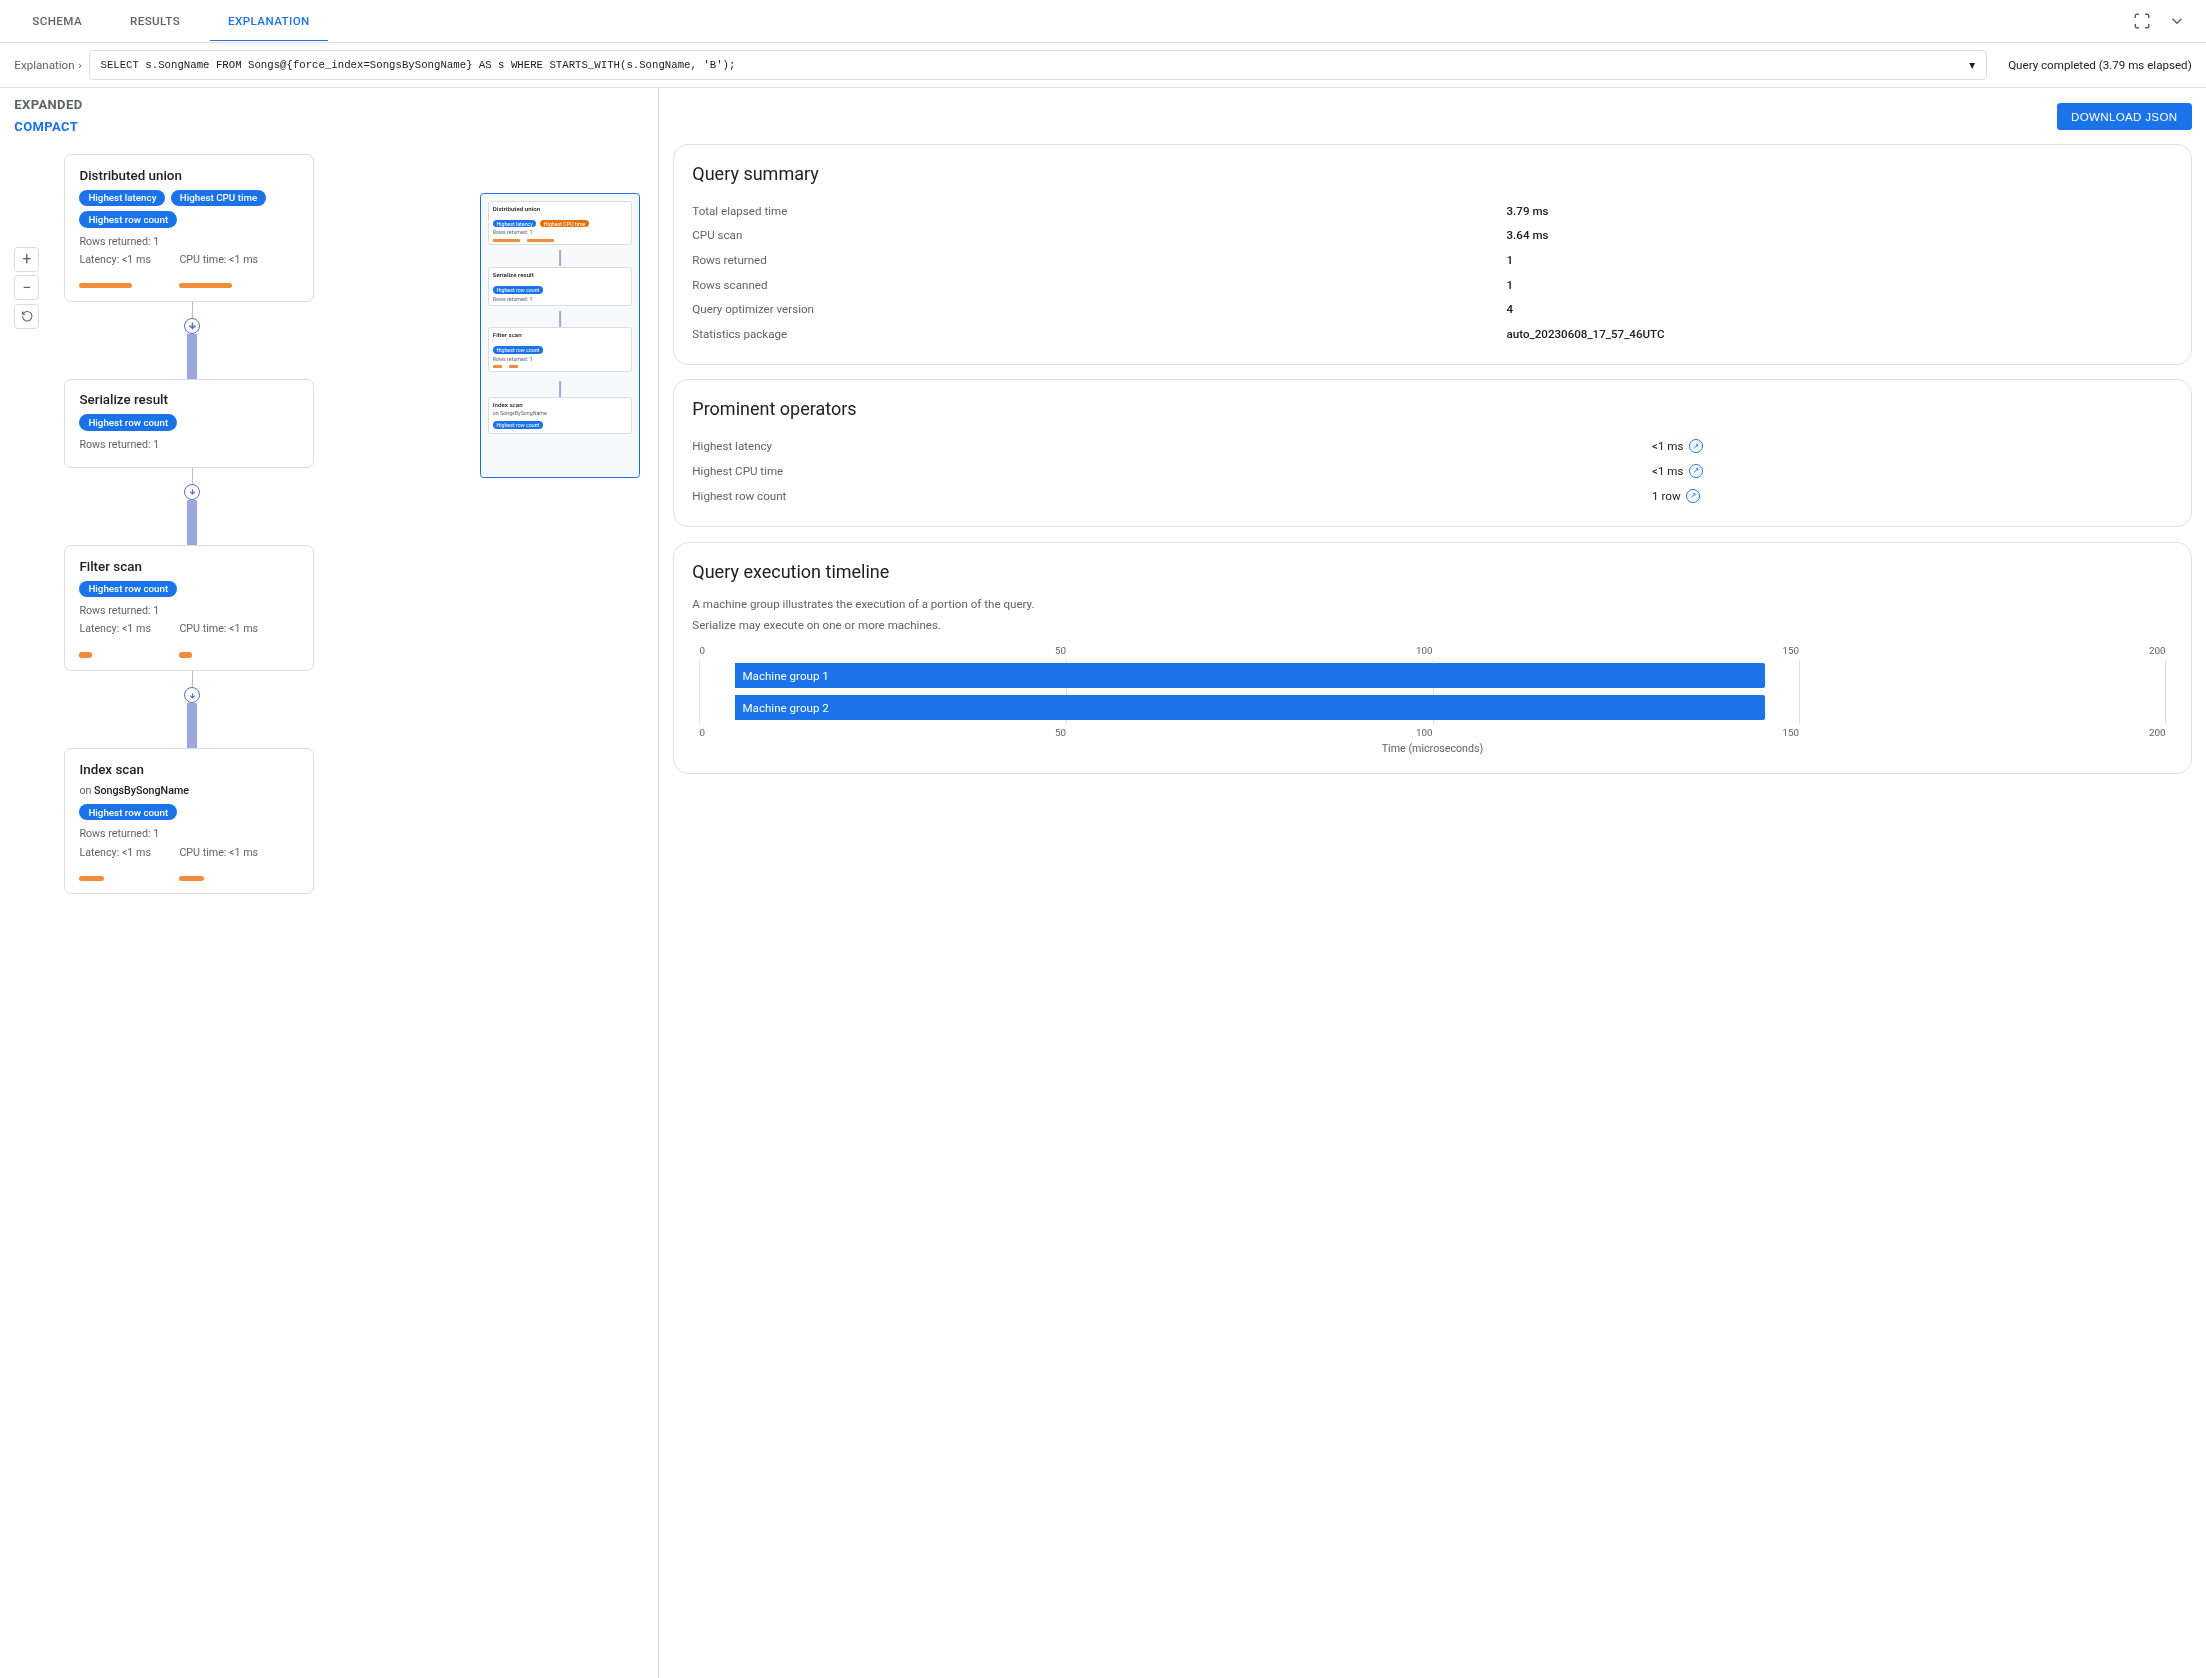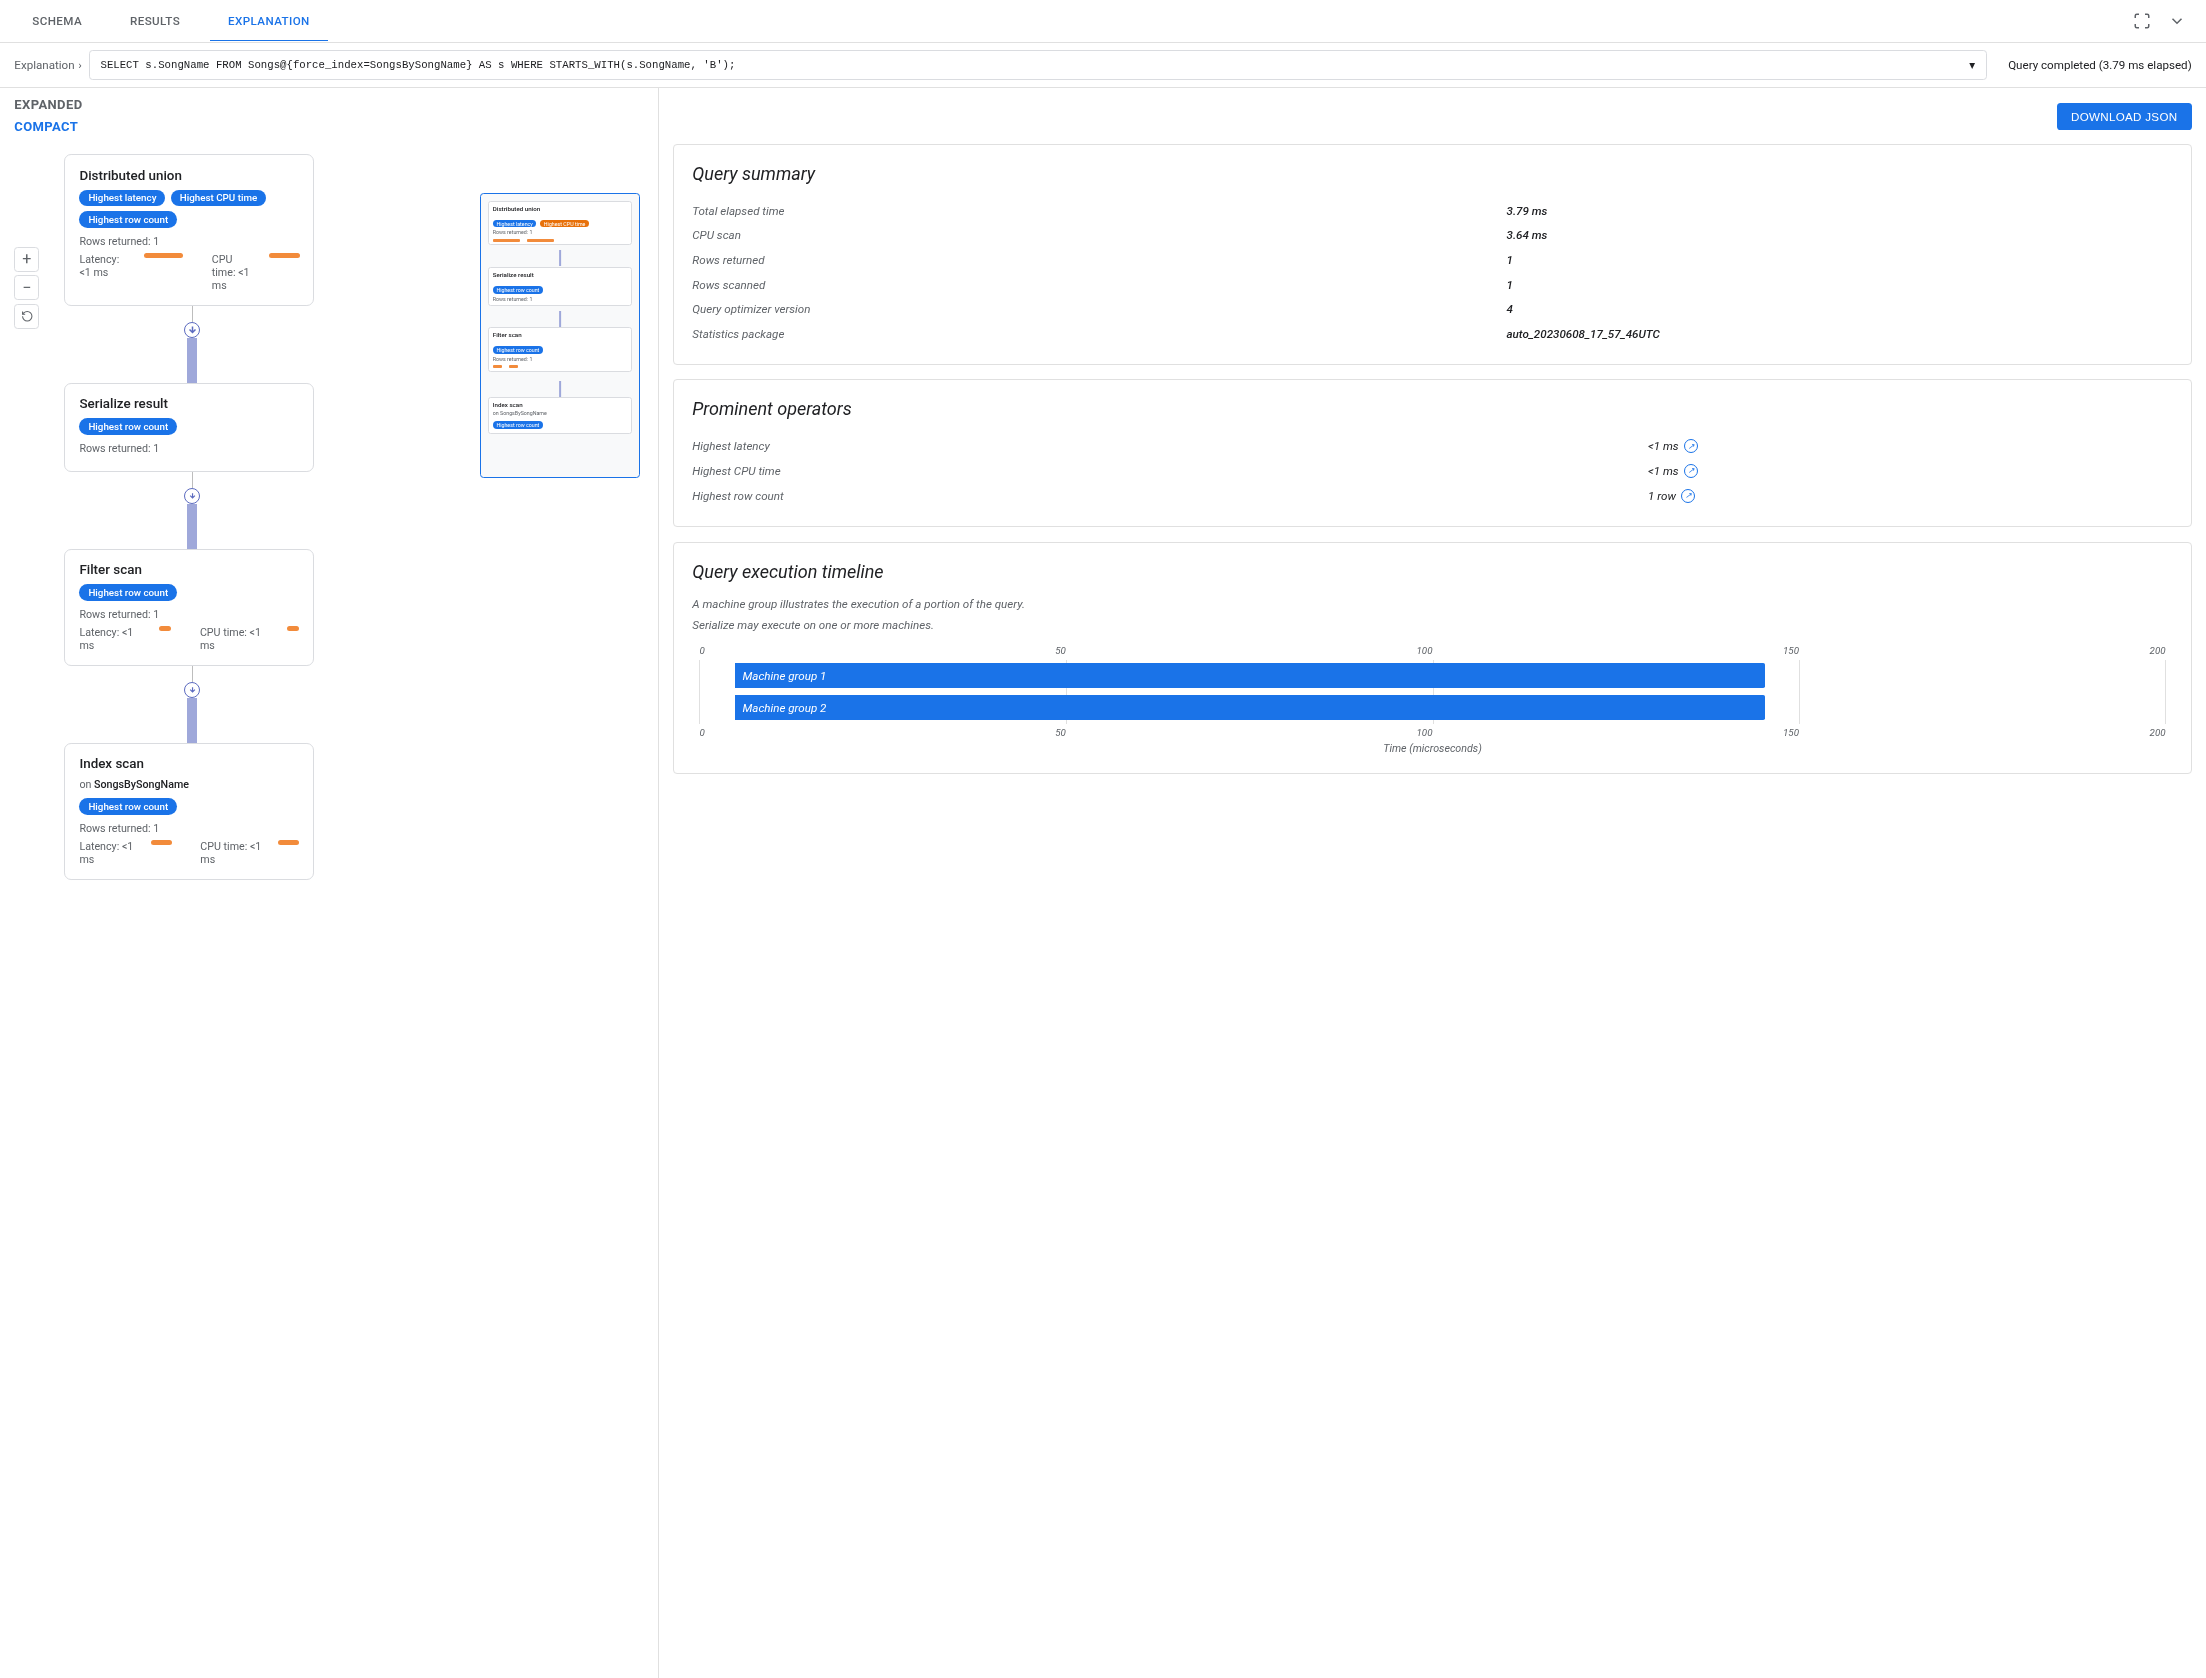--- a/index.html
+++ b/index.html
@@ -41,21 +41,21 @@
 
     
     .nodes-container { margin-left: 57px; display: flex; flex-direction: column; align-items: flex-start; padding: 7.1px 0; width: 356px; }
     .node-card { border: 0.9px solid #dadce0; border-radius: 7.1px; padding: 12.5px 14.3px; background: #fff; width: 250px; position: relative; }
     .node-title { font-size: 13.4px; font-weight: 500; color: #202124; margin-bottom: 7.1px; }
     .node-subtitle { font-size: 10.7px; color: #5f6368; margin-bottom: 7.1px; }
     .node-subtitle span { font-weight: 500; color: #202124; }
     .badges { display: flex; flex-wrap: wrap; gap: 5.3px; margin-bottom: 7.1px; }
     .badge { background: #1a73e8; color: #fff; border-radius: 10.7px; padding: 2.7px 9px; font-size: 9.8px; font-weight: 500; }
     .metrics-row { display: flex; gap: 28.5px; margin-top: 5.3px; }
-    .metric { display: flex; flex-direction: row; gap: 11px; }
+    .metric { display: flex; flex-direction: column; gap: 17px; }
     .metric-label { font-size: 10.7px; color: #5f6368; }
     .metric-bar { height: 5.3px; border-radius: 2.7px; }
     .metric-bar.orange { background: #f28b3b; }
     .metric-bar.orange-wide { background: #f28b3b; width: 53px; }
     .metric-bar.orange-narrow { background: #f28b3b; width: 12.5px; }
     .rows-returned { font-size: 10.7px; color: #5f6368; margin-bottom: 3.6px; }
     .connector-segment { display: flex; flex-direction: column; align-items: center; margin-left: 120px; }
     .conn-dot { width: 16px; height: 16px; border-radius: 50%; border: 1.8px solid #5c6bc0; background: white; display: flex; align-items: center; justify-content: center; margin: 0 auto; }
     .conn-dot svg { width: 9px; height: 9px; }
 
@@ -66,21 +66,21 @@
     .mini-badge.orange { background: #e8710a; }
     .mini-bar-orange { height: 2.7px; background: #f28b3b; border-radius: 0.9px; margin-top: 1.8px; }
 
     
     .right-panel { flex: 1; overflow-y: auto; padding: 14.3px; display: flex; flex-direction: column; gap: 14.3px; }
 
     
     .download-btn { align-self: flex-end; background: #1a73e8; color: white; border: none; border-radius: 3.6px; padding: 7.1px 14.3px; font-size: 11.6px; font-weight: 500; cursor: pointer; letter-spacing: 0.3px; white-space: nowrap; }
 
     
-    .card { background: #fff; border: 0.9px solid #e0e0e0; border-radius: 4px; padding: 18px; font-style: italic; }
+    .card { background: #fff; border: 0.9px solid #e0e0e0; border-radius: 15px; padding: 18px; }
     .card-title { font-size: 18px; font-weight: 400; color: #202124; margin-bottom: 14.3px; }
     .summary-table { width: 100%; border-collapse: collapse; }
     .summary-table tr td { padding: 5.3px 0; font-size: 11.6px; vertical-align: top; }
     .summary-table tr td:first-child { color: #5f6368; width: 55%; }
     .summary-table tr td:last-child { color: #202124; font-weight: 500; }
 
     
     .operators-table { width: 100%; border-collapse: collapse; }
     .operators-table tr td { padding: 5.3px 0; font-size: 11.6px; }
     .operators-table tr td:first-child { color: #5f6368; }

